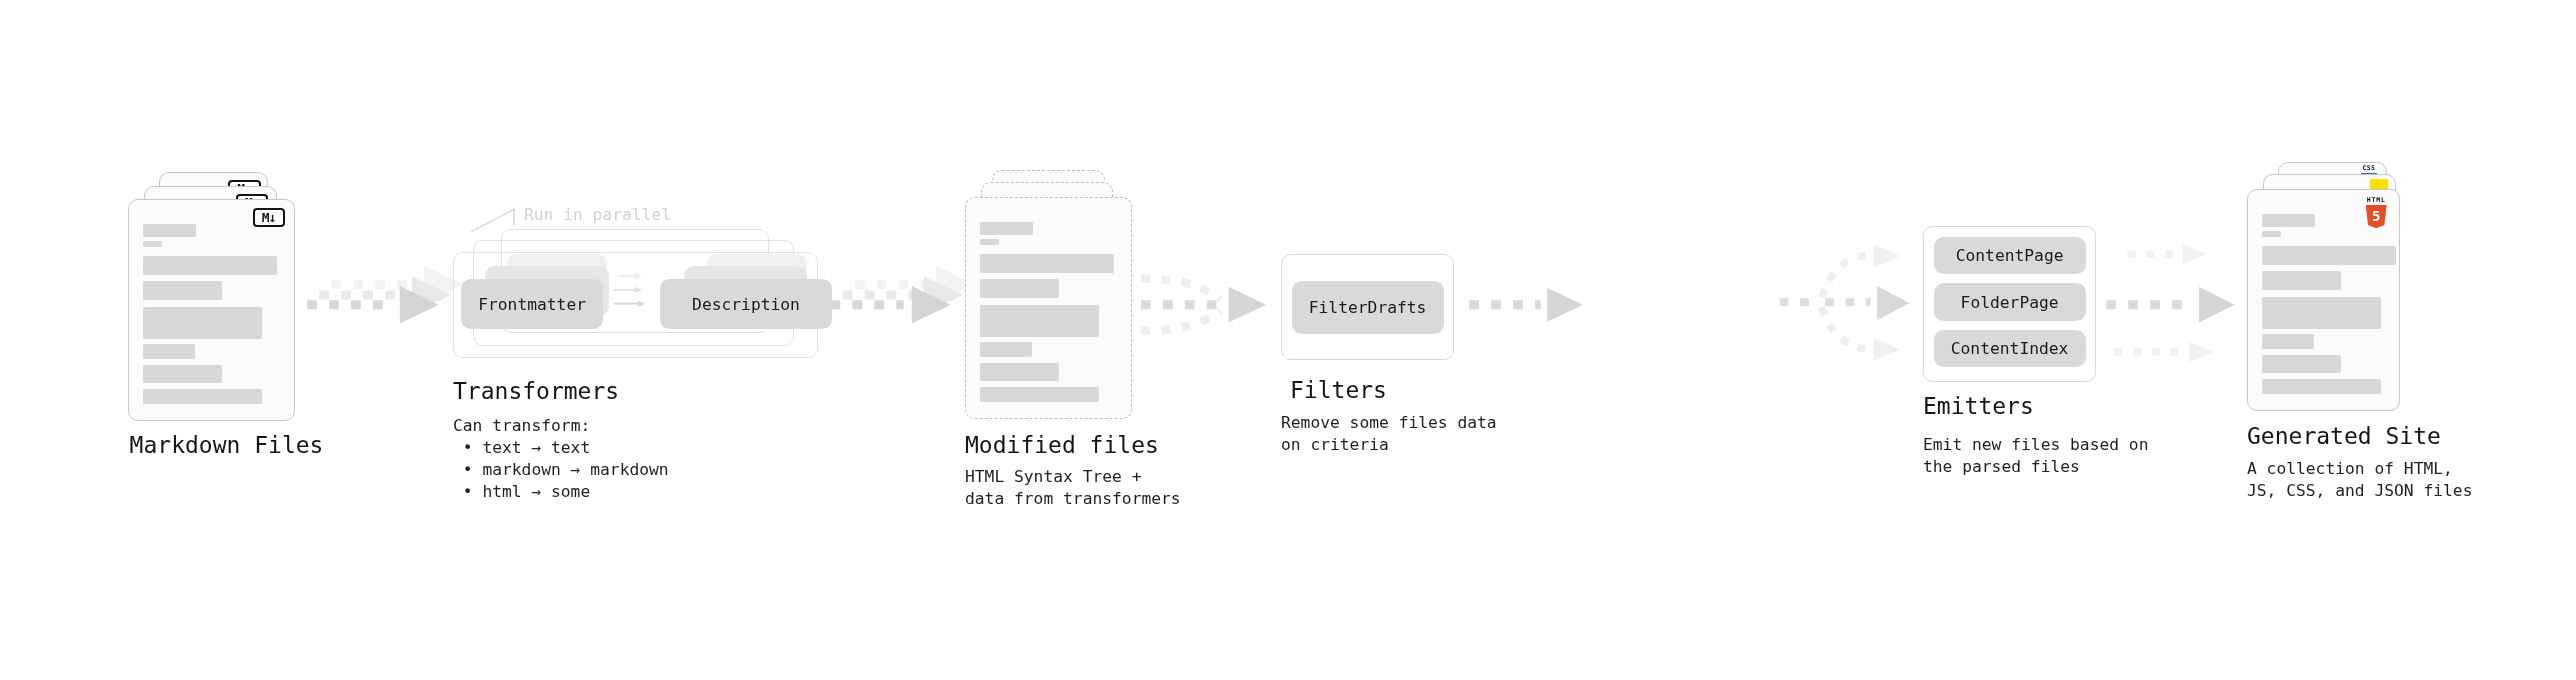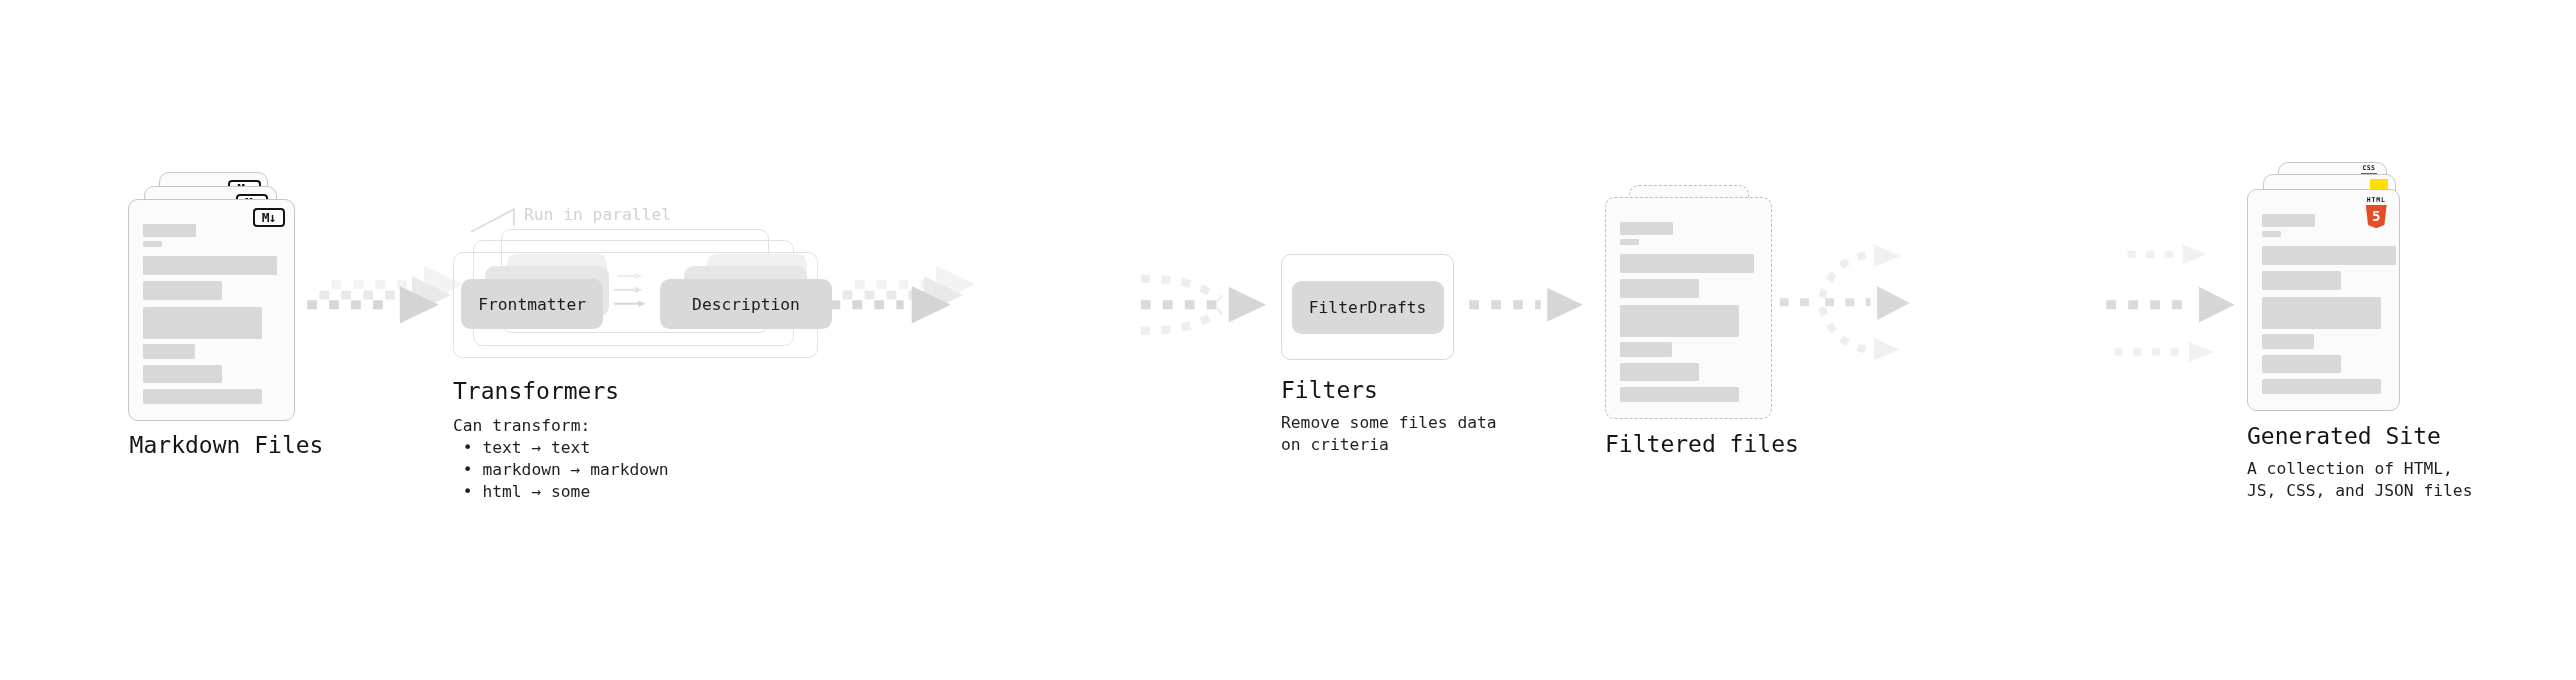--- a/index.html
+++ b/index.html
@@ -177,48 +177,66 @@
         <span>Description</span>
       </div>
 
     <div class="stage-title" style="left:0;top:175px">Transformers</div>
     <div class="stage-desc" style="left:0;top:212px">Can transform:</div>
     <div class="stage-desc" style="left:9.8px;top:234px">• text → text</div>
     <div class="stage-desc" style="left:9.8px;top:256px">• markdown → markdown</div>
     <div class="stage-desc" style="left:9.8px;top:278px">• html → some</div>
   </div>
 
-
-  <div class="stage" style="left:1281px;top:254px;width:293px;height:228px">
-    <div class="panel" style="left:0;top:0;width:173px;height:106px"></div>
-    <div class="chip" style="left:10.6px;top:27px;width:152px;height:53px">
-        <span>FilterDrafts</span>
-      </div>
-    <div class="stage-title" style="left:0;top:123px">Filters</div>
-    <div class="stage-desc" style="left:0;top:158px">Remove some files data</div>
-    <div class="stage-desc" style="left:0;top:180px">on criteria</div>
-  </div>
-
-  <div class="stage" style="left:1605px;top:170px;width:309px;height:325px">
-    <div class="doc dashed" style="left:24.4px;top:15.4px;width:120px"></div>
+  <div class="stage" style="left:965px;top:170px;width:341px;height:341px">
+    <div class="doc dashed" style="left:27px;top:0;width:113px"></div>
+    <div class="doc dashed" style="left:16.3px;top:12.2px;width:132px"></div>
     <div class="doc dashed" style="left:0;top:27px;width:167px">
       <div class="bars">
         <div class="bar b1"></div>
         <div class="bar b2"></div>
         <div class="bar b3"></div>
         <div class="bar b4"></div>
         <div class="bar b5"></div>
         <div class="bar b6"></div>
         <div class="bar b7"></div>
         <div class="bar b8"></div>
       </div>
     </div>
-    <div class="stage-title" style="left:0;top:261px">Filtered files</div>
-  </div>
-
+    <div class="stage-title" style="left:0;top:262px">Modified files</div>
+    <div class="stage-desc" style="left:0;top:296px">HTML Syntax Tree +</div>
+    <div class="stage-desc" style="left:0;top:318px">data from transformers</div>
+  </div>
+
+  <div class="stage" style="left:1281px;top:254px;width:293px;height:228px">
+    <div class="panel" style="left:0;top:0;width:173px;height:106px"></div>
+    <div class="chip" style="left:10.6px;top:27px;width:152px;height:53px">
+        <span>FilterDrafts</span>
+      </div>
+    <div class="stage-title" style="left:9px;top:123px">Filters</div>
+    <div class="stage-desc" style="left:0;top:158px">Remove some files data</div>
+    <div class="stage-desc" style="left:0;top:180px">on criteria</div>
+  </div>
+
+
+  <div class="stage" style="left:1923px;top:226px;width:293px;height:268px">
+    <div class="panel" style="left:0;top:0;width:173px;height:156px"></div>
+    <div class="chip" style="left:10.6px;top:11.4px;width:152px;height:37px">
+        <span>ContentPage</span>
+      </div>
+    <div class="chip" style="left:10.6px;top:57px;width:152px;height:38px">
+        <span>FolderPage</span>
+      </div>
+    <div class="chip" style="left:10.6px;top:104px;width:152px;height:37px">
+        <span>ContentIndex</span>
+      </div>
+    <div class="stage-title" style="left:0;top:167px">Emitters</div>
+    <div class="stage-desc" style="left:0;top:208px">Emit new files based on</div>
+    <div class="stage-desc" style="left:0;top:230px">the parsed files</div>
+  </div>
 
   <div class="stage" style="left:2247px;top:162px;width:325px;height:349px">
     <div class="doc" style="left:31px;top:0;width:109px">
       <div class="css-badge">
         <div class="css-text">CSS</div>
         <div class="css-bar" style="background: rgb(41, 98, 255);"></div>
       </div>
     </div>
     <div class="doc" style="left:16.3px;top:12.2px;width:133px">
       <div class="js-badge" style="background: rgb(255, 222, 0);"></div>

